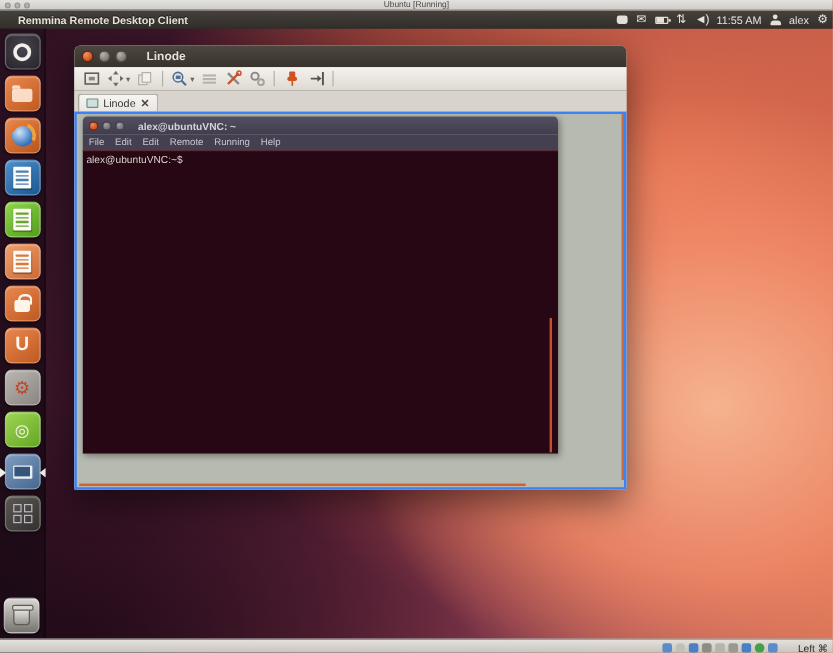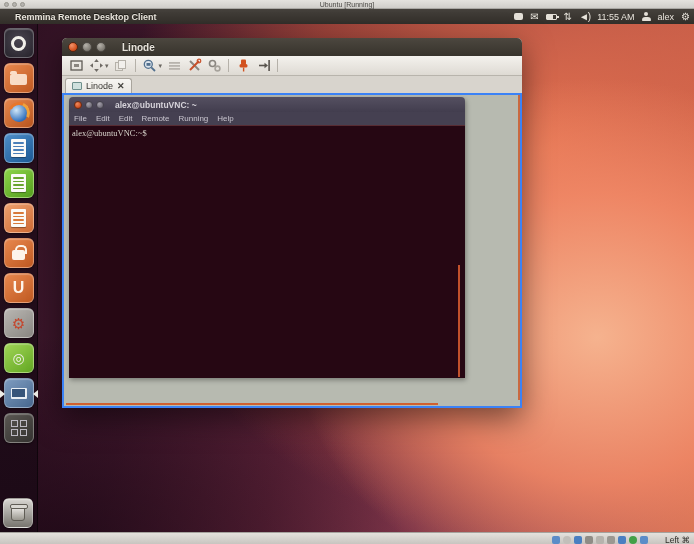--- a/index.html
+++ b/index.html
@@ -101,21 +101,21 @@
     box-shadow:1px 2px 5px rgba(0,0,0,.35); }
   .term-titlebar { height:15px; border-radius:4px 4px 0 0; background:linear-gradient(#555061,#423d4e);
     display:flex; align-items:center; padding-left:5px; }
   .tl-s { width:8px; height:8px; border-radius:50%; margin-right:3px; }
   .tls-close { background:radial-gradient(circle at 35% 30%, #f08a5e, #cf4f22 70%); border:1px solid #6e2a10; }
   .tls-gray { background:radial-gradient(circle at 35% 30%, #a7a3ad, #716d79 70%); border:1px solid #44414b; }
   .term-title { margin-left:8px; font-size:8.5px; font-weight:bold; color:#d6d3da; }
   .term-menubar { height:13px; background:#454051; display:flex; align-items:center; gap:9px; padding-left:5px; }
   .term-menubar span { font-size:8px; color:#c8c4ce; }
   .term-body { height:253px; background:#260713; border-top:1px solid #582c33; padding:2px 3px;
-    font-family:Liberation Serif, serif; font-size:8.5px; color:#d8d4cc; }
+    font-family:Liberation Sans, sans-serif; font-size:8.5px; color:#d8d4cc; }
   
   .statusbar { position:absolute; left:0; bottom:0; width:694px; height:12px;
     background:linear-gradient(#e4e1dc,#c8c5c0); border-top:1px solid #a5a29d; }
   .sb-icons { position:absolute; right:4px; top:1.5px; display:flex; align-items:center; gap:3px; }
   .sb-icons i { width:8px; height:8px; border-radius:2px; display:block; }
   .sb-label { font-size:8.5px; color:#2e2c28; margin-left:14px; }
 </style>
 </head>
 <body>
 

